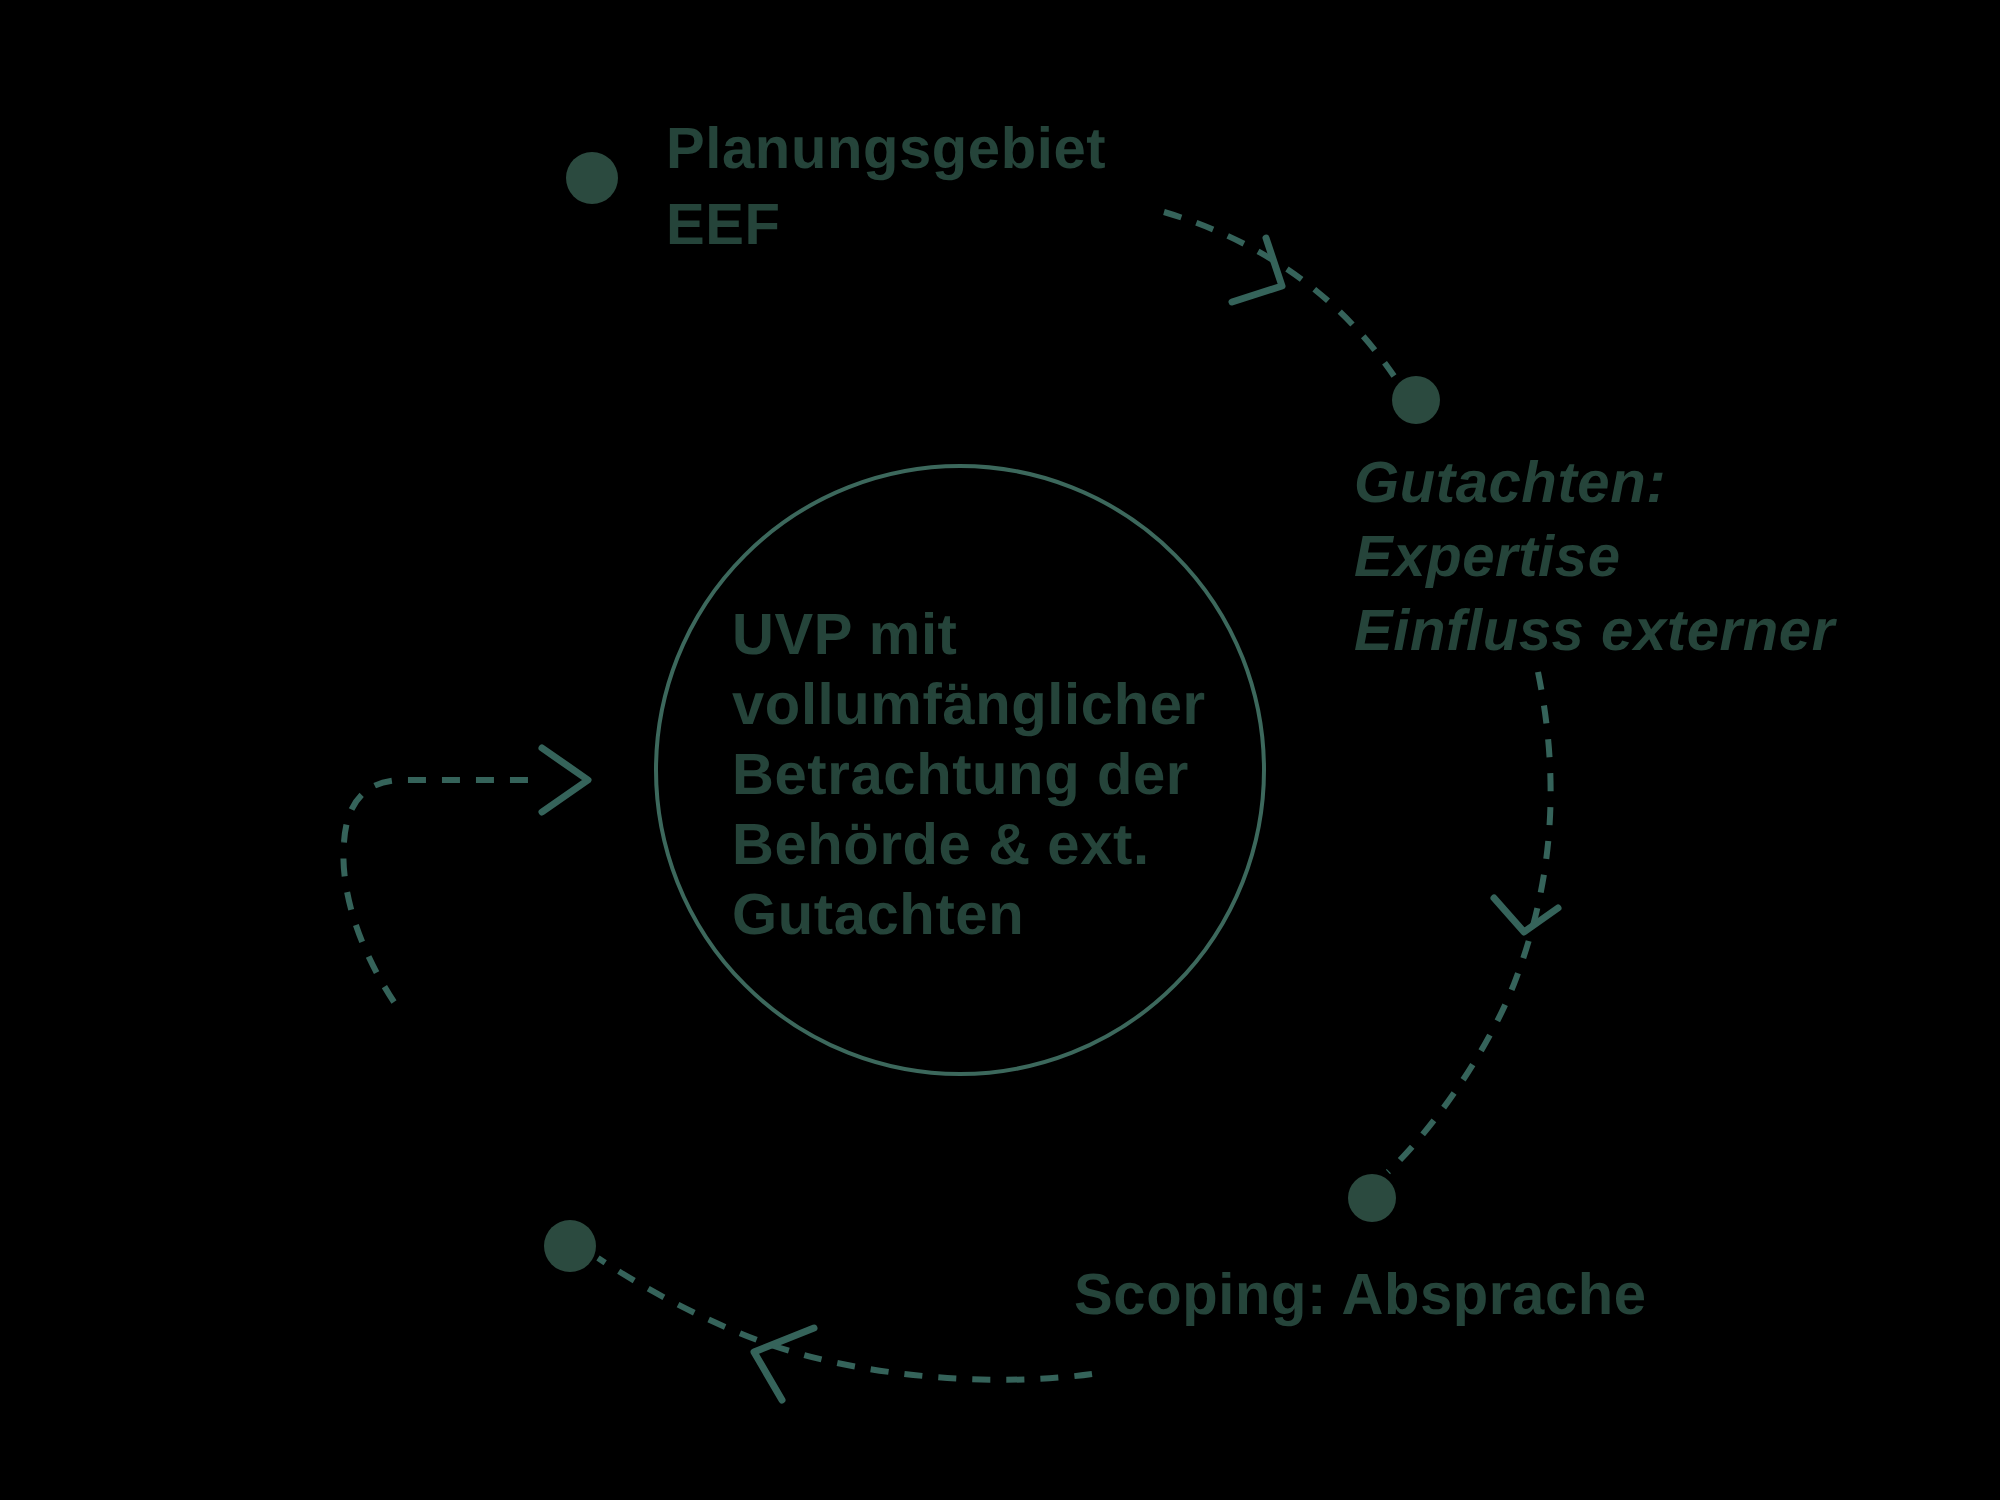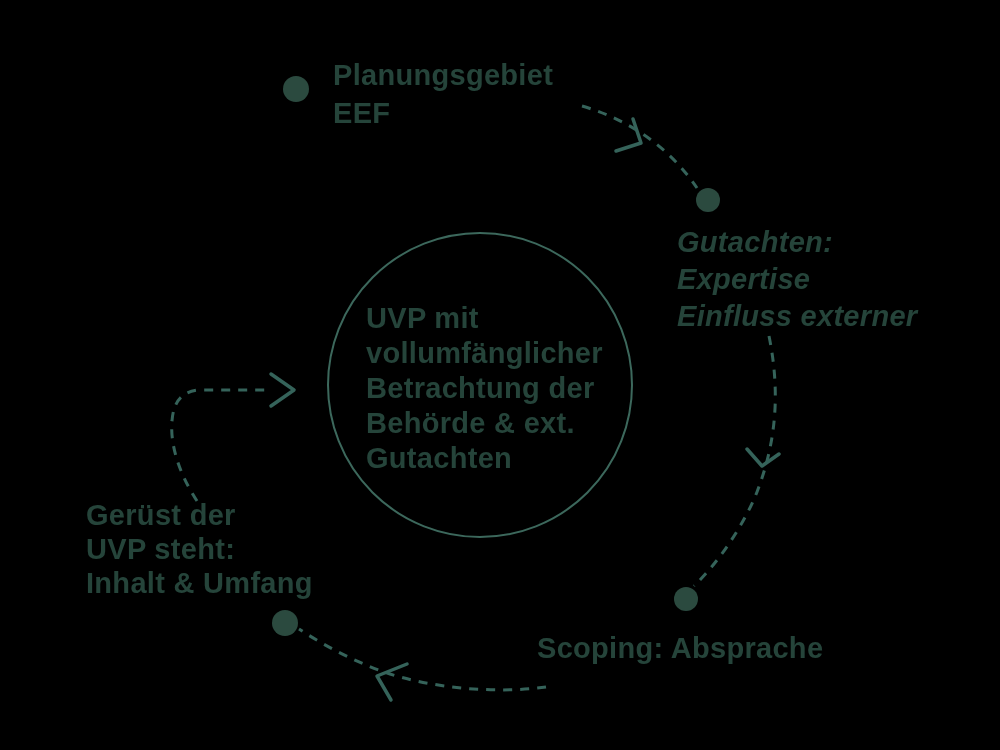--- a/index.html
+++ b/index.html
@@ -62,25 +62,20 @@
   <div class="label" style="left:677px;top:224px;line-height:37px;font-style:italic;">
     <div>Gutachten:</div>
     <div>Expertise</div>
     <div>Einfluss externer</div>
   </div>
 
   <div class="label" style="left:537px;top:632px;line-height:33px;">
     <div>Scoping: Absprache</div>
   </div>
 
-  <div class="label" style="left:86px;top:498px;line-height:34px;">
-    <div>Gerüst der</div>
-    <div>UVP steht:</div>
-    <div>Inhalt &amp; Umfang</div>
-  </div>
 
   <div class="label" style="left:366px;top:301px;line-height:35px;">
     <div>UVP mit</div>
     <div>vollumfänglicher</div>
     <div>Betrachtung der</div>
     <div>Behörde &amp; ext.</div>
     <div>Gutachten</div>
   </div>
 
 </div>

